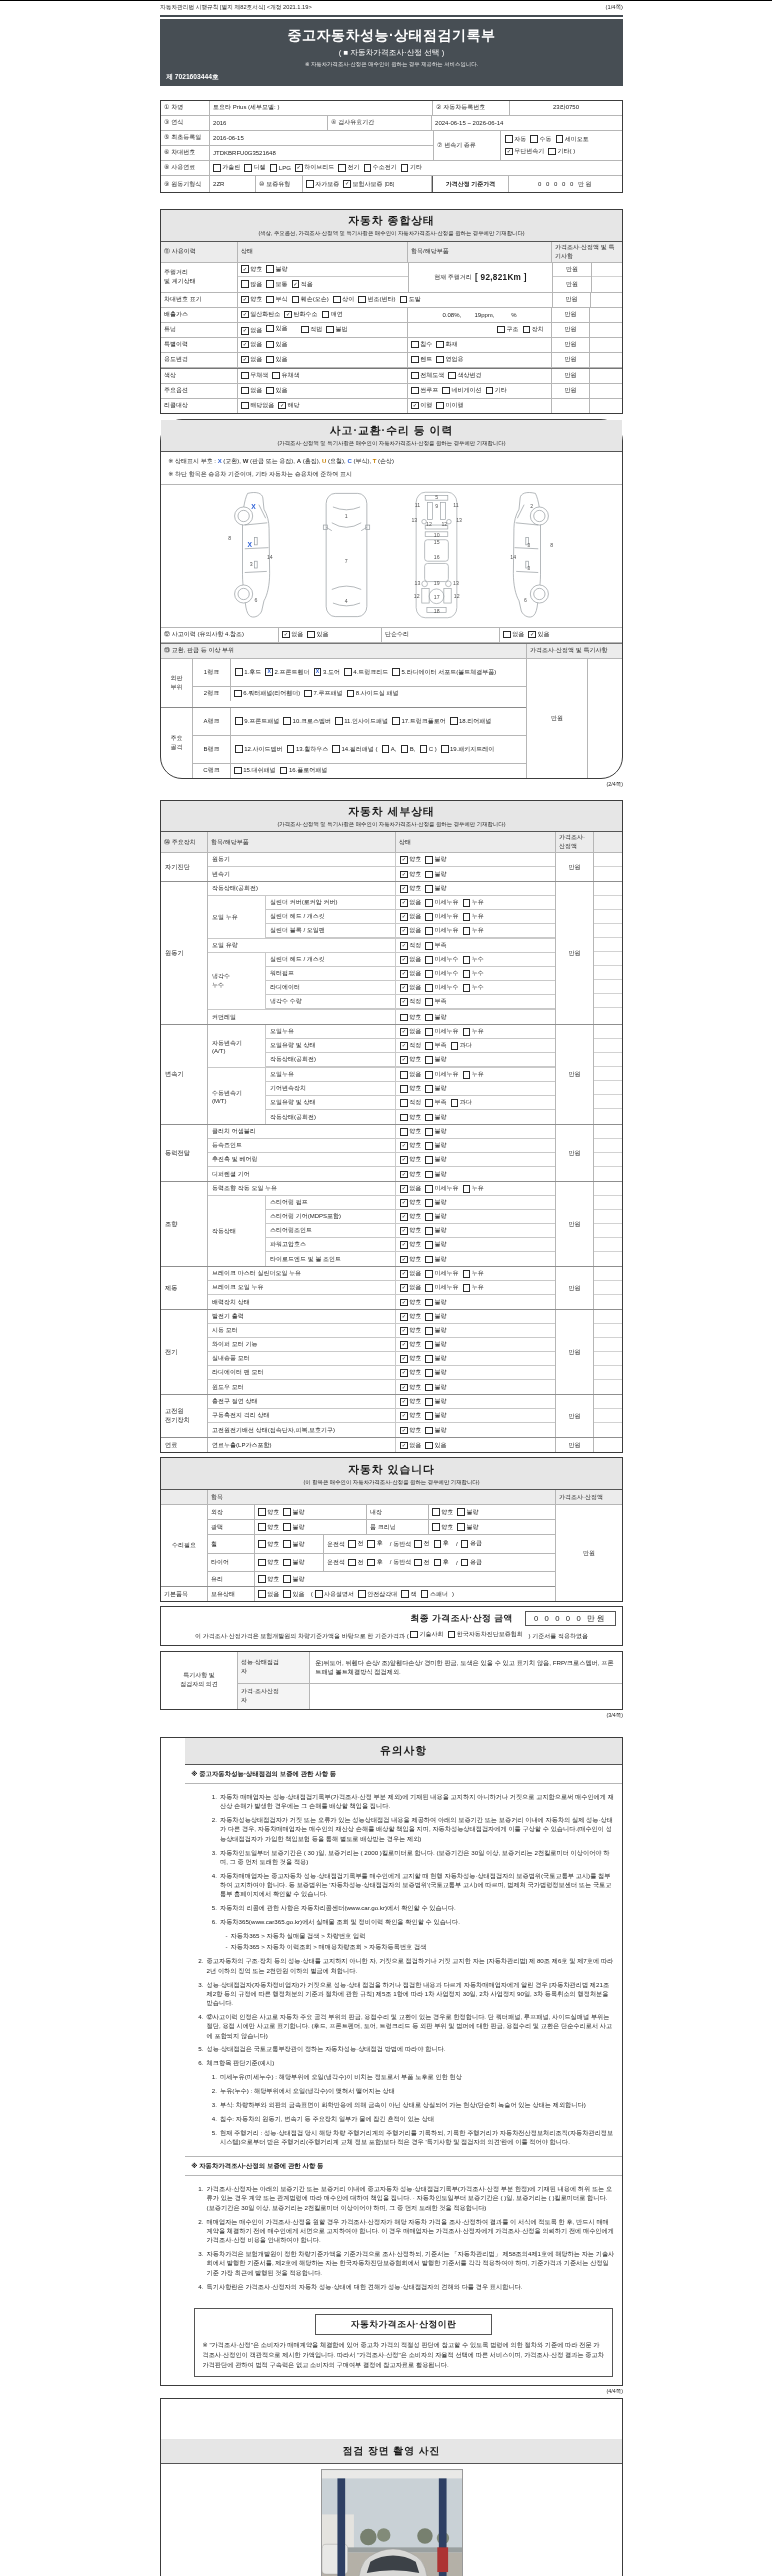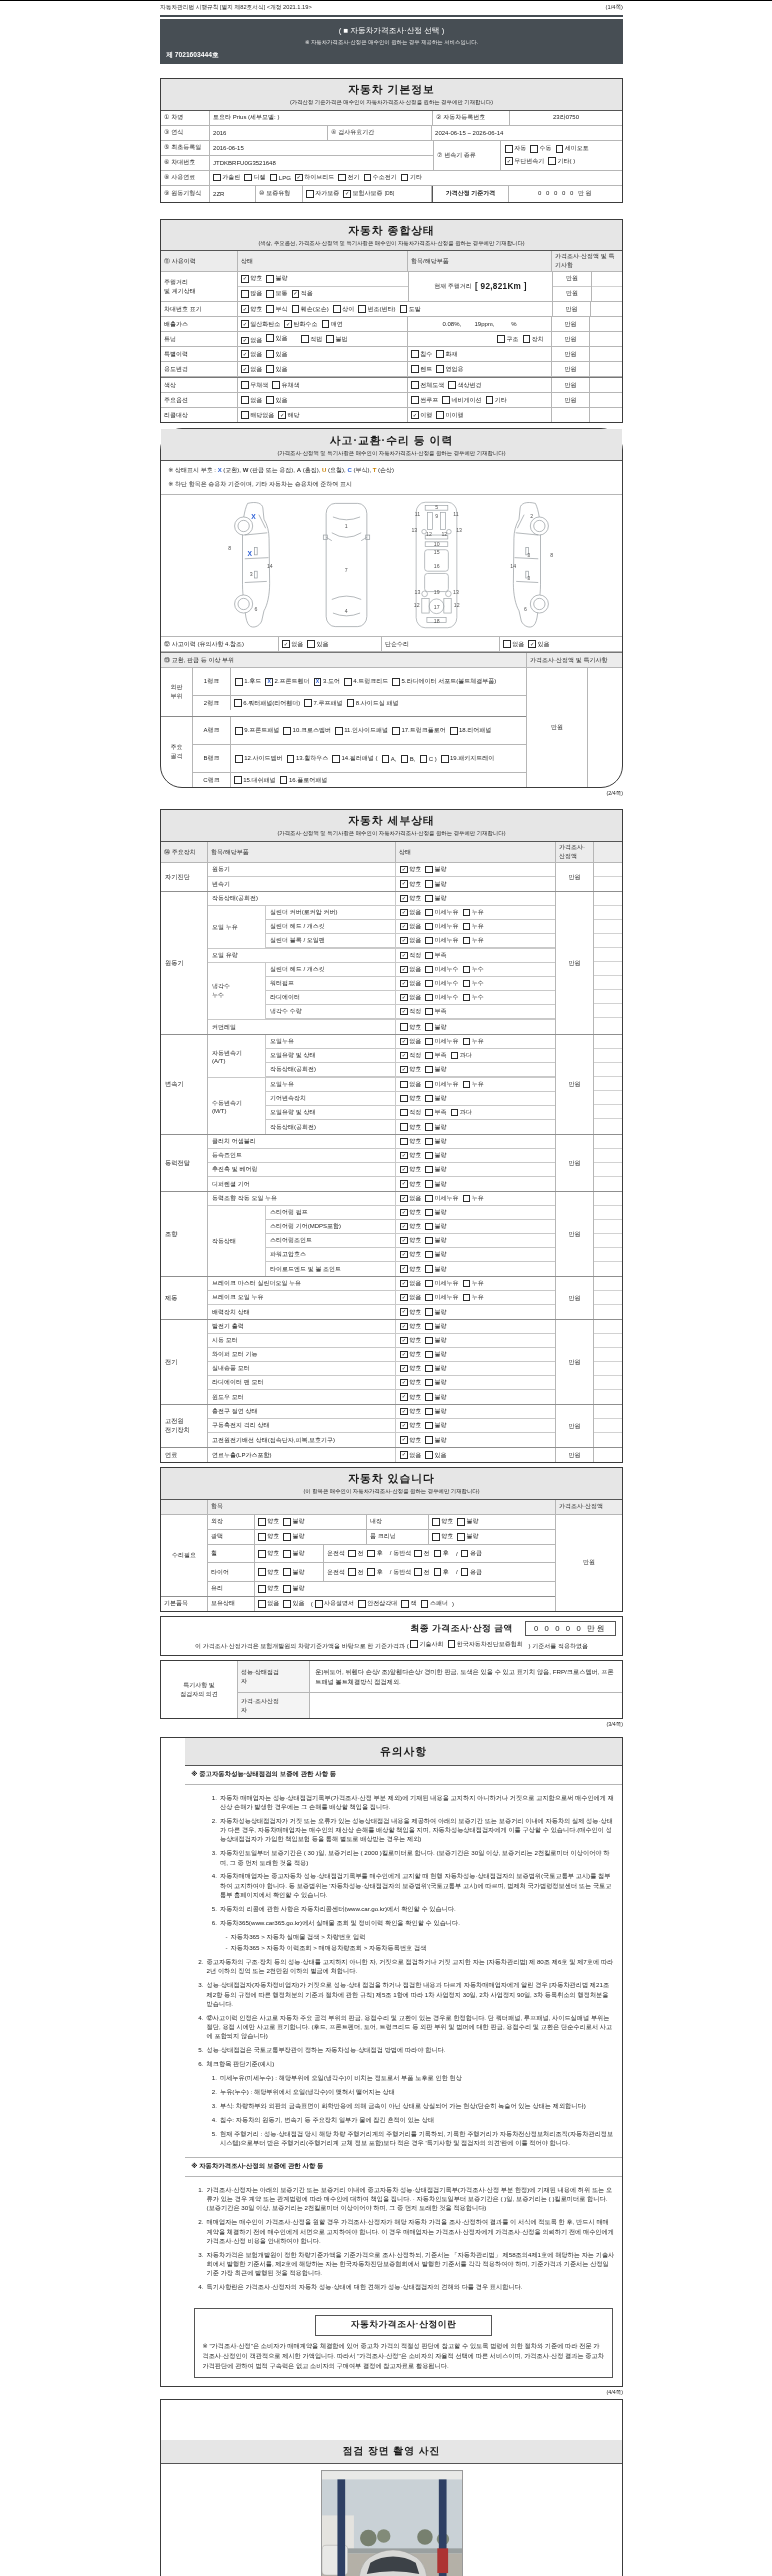--- a/index.html
+++ b/index.html
@@ -93,31 +93,28 @@
 <div class="canvas">
 <div class="formcol">
 
   <div class="refrow">
     <span>자동차관리법 시행규칙 [별지 제82호서식] &lt;개정 2021.1.19&gt;</span>
     <span>(1/4쪽)</span>
   </div>
 
   <div class="titleblock">
     <div class="titlemain">
+      <h1>중고자동차성능·상태점검기록부</h1>
       <div class="t-sub">( ■ 자동차가격조사·산정 선택 )</div>
       <div class="t-note">※ 자동차가격조사·산정은 매수인이 원하는 경우 제공하는 서비스입니다.</div>
       <div class="t-docno">제 7021603444호</div>
     </div>
   </div>
 
   <div class="sect">
-    <div class="band">
-      <div class="bt">자동차 기본정보</div>
-      <div class="bs">(가격산정 기준가격은 매수인이 자동차가격조사·산정을 원하는 경우에만 기재합니다)</div>
-    </div>
     <div class="frow">
       <div class="fc lab" style="width:49px">① 차명</div>
       <div class="fc lab" style="width:223px">토요타 Prius (세부모델: )</div>
       <div class="fc lab" style="width:77px">② 자동차등록번호</div>
       <div class="fc cen" style="flex:1">23라0750</div>
     </div>
     <div class="frow">
       <div class="fc lab" style="width:49px">③ 연식</div>
       <div class="fc lab" style="width:118px">2016</div>
       <div class="fc lab" style="width:104px">④ 검사유효기간</div>
@@ -1690,21 +1687,21 @@
           <div class="fc lab pre" style="width:72px;background:#f4f4f4;">가격·조사산정
 자</div>
           <div class="fc lab" style="flex:1;border-right:none;"></div>
         </div>
       </div>
     </div>
   </div>
 
   <div class="marker">(3/4쪽)</div>
 
-  <div class="sect" style="margin-top:9px;padding-left:24px;">
+  <div class="sect" style="margin-top:18px;padding-left:24px;">
     <div class="band" style="padding:6.2px 3.1px;">
       <div class="bt">유의사항</div>
     </div>
     <div class="nsubhead">※ 중고자동차성능·상태점검의 보증에 관한 사항 등</div>
     <div class="nbody">
           <div class="nitem ind1">
             <span class="num">1.</span>
             <span class="txt">자동차 매매업자는 성능·상태점검기록부(가격조사·산정 부분 제외)에 기재된 내용을 고지하지 아니하거나 거짓으로 고지함으로써 매수인에게 재산상 손해가 발생한 경우에는 그 손해를 배상할 책임을 집니다.</span>
           </div>
           <div class="nitem ind1">

